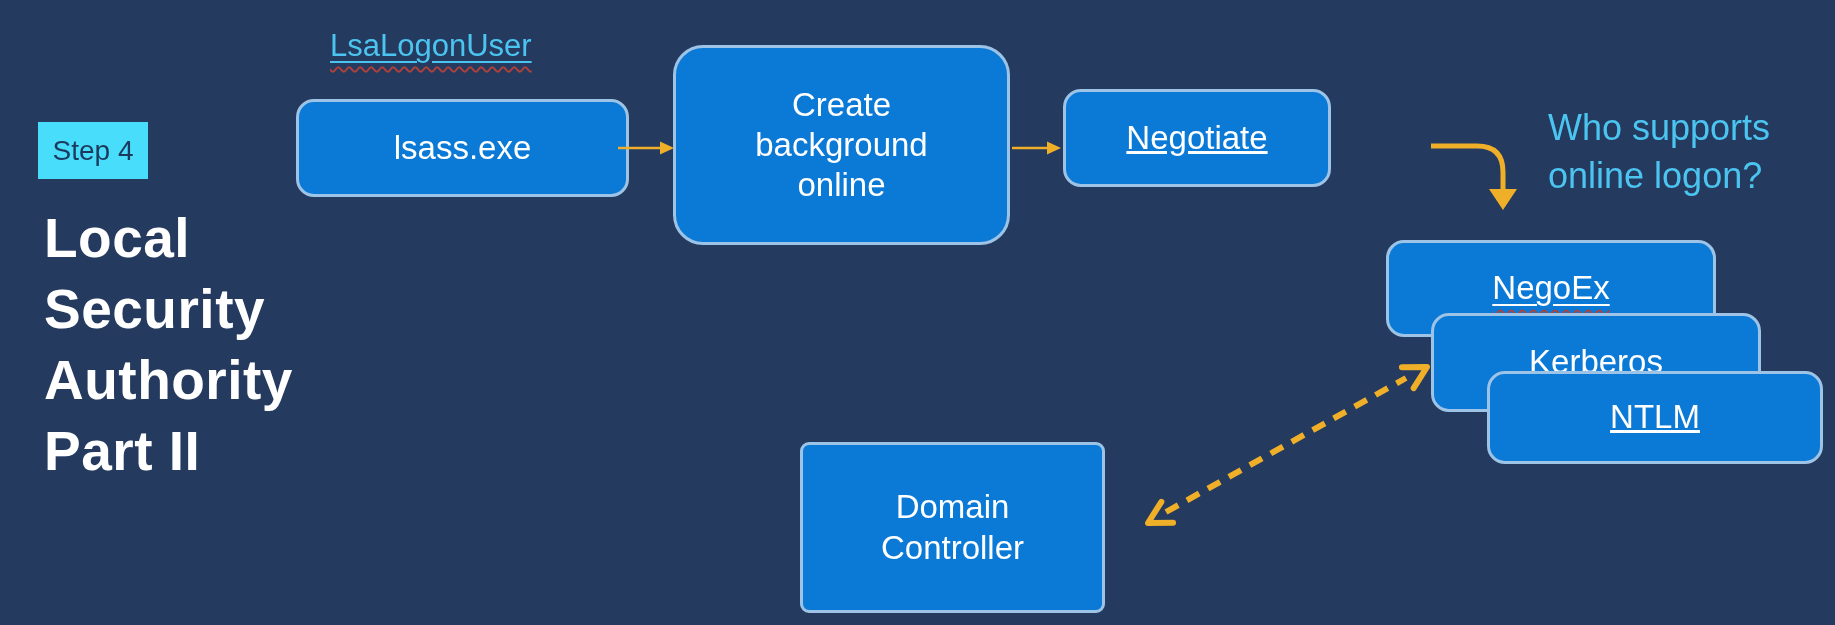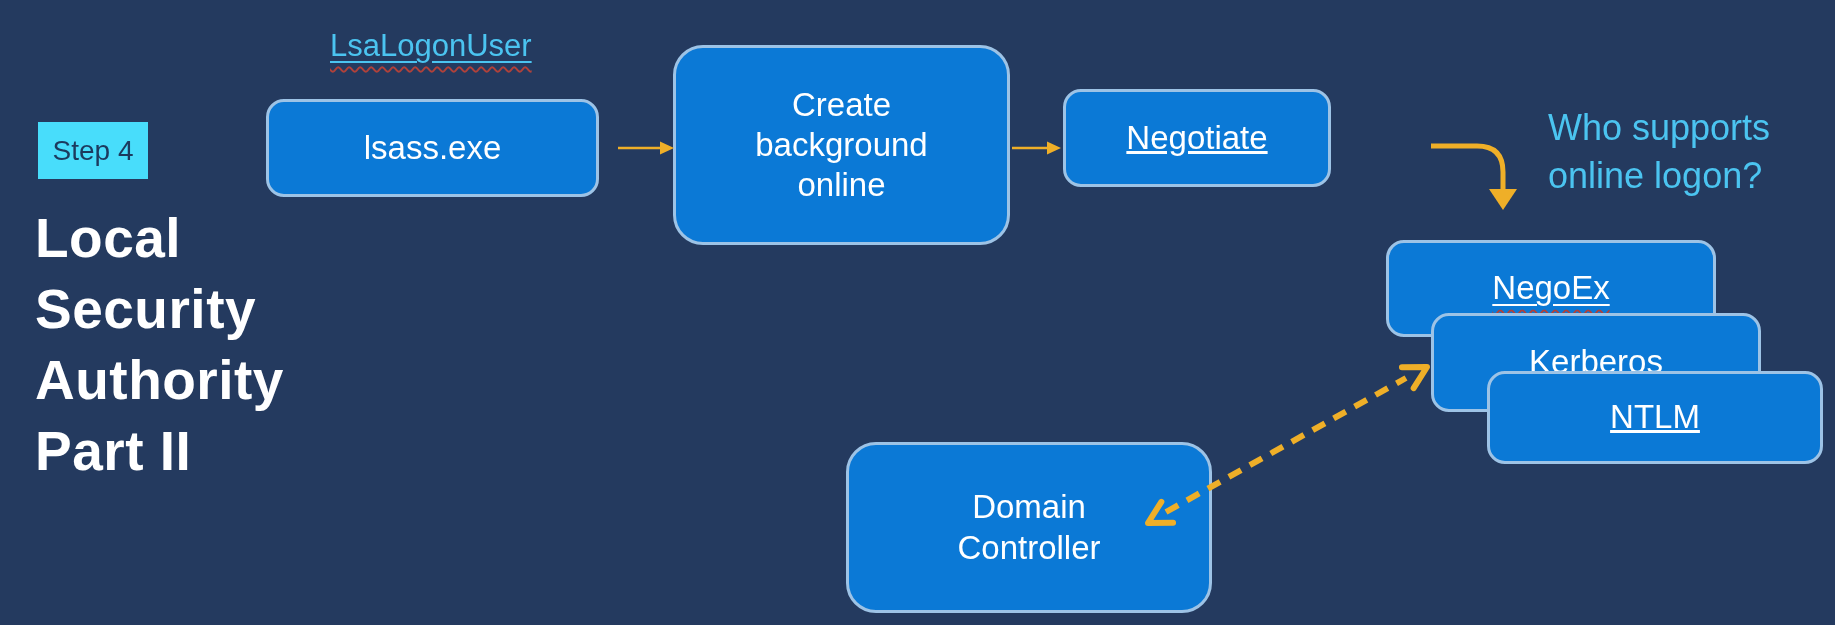--- a/index.html
+++ b/index.html
@@ -7,42 +7,42 @@
     --accent-cyan:#4bc4f0; --badge-fill:#48ddfb; --badge-text:#1c3a5e;
     --arrow-gold:#efaf28; --squiggle-red:#b0413a; --title-text:#ffffff;
   }
   html,body{margin:0;padding:0;background:var(--background);}
   .slide{
     position:relative;width:1835px;height:625px;background:var(--background);
     overflow:hidden;font-family:"Liberation Sans","DejaVu Sans",sans-serif;
   }
   .abs{position:absolute;}
   .title{
-    left:35px;top:203px;width:312px;color:var(--title-text);
+    left:44px;top:203px;width:312px;color:var(--title-text);
     font-size:55px;font-weight:bold;line-height:1.29;letter-spacing:0.5px;
   }
   .badge{
     left:38px;top:122px;width:110px;height:57px;background:var(--badge-fill);
     color:var(--badge-text);font-size:28px;font-weight:normal;
     display:flex;align-items:center;justify-content:center;
   }
   .node{
     position:absolute;box-sizing:border-box;background:var(--node-fill);
     border:3px solid var(--node-border);border-radius:18px;color:var(--node-text);
     display:flex;align-items:center;justify-content:center;text-align:center;
     font-size:33px;line-height:1.22;
   }
-  .node-lsass{left:266px;top:99px;width:333px;height:98px;align-items:center;}
+  .node-lsass{left:296px;top:99px;width:333px;height:98px;align-items:center;}
   .node-create{left:673px;top:45px;width:337px;height:200px;border-radius:30px;}
   .node-create .wrap{width:250px;}
   .node-negotiate{left:1063px;top:89px;width:268px;height:98px;text-decoration:underline;}
   .node-negoex{left:1386px;top:240px;width:330px;height:97px;z-index:1;}
   .node-kerberos{left:1431px;top:313px;width:330px;height:99px;z-index:2;}
   .node-ntlm{left:1487px;top:371px;width:336px;height:93px;z-index:3;text-decoration:underline;}
-  .node-dc{left:846px;top:442px;width:366px;height:171px;border-radius:30px;}
+  .node-dc{left:800px;top:442px;width:305px;height:171px;border-radius:9px;}
   .node-dc .wrap{width:240px;}
   .link-label{
     left:330px;top:28px;width:240px;
     font-size:31px;color:var(--accent-cyan);
   }
   .spell{
     text-decoration-line:underline;text-decoration-style:wavy;
     text-decoration-color:var(--squiggle-red);text-decoration-thickness:2px;
     text-underline-offset:10px;
   }

